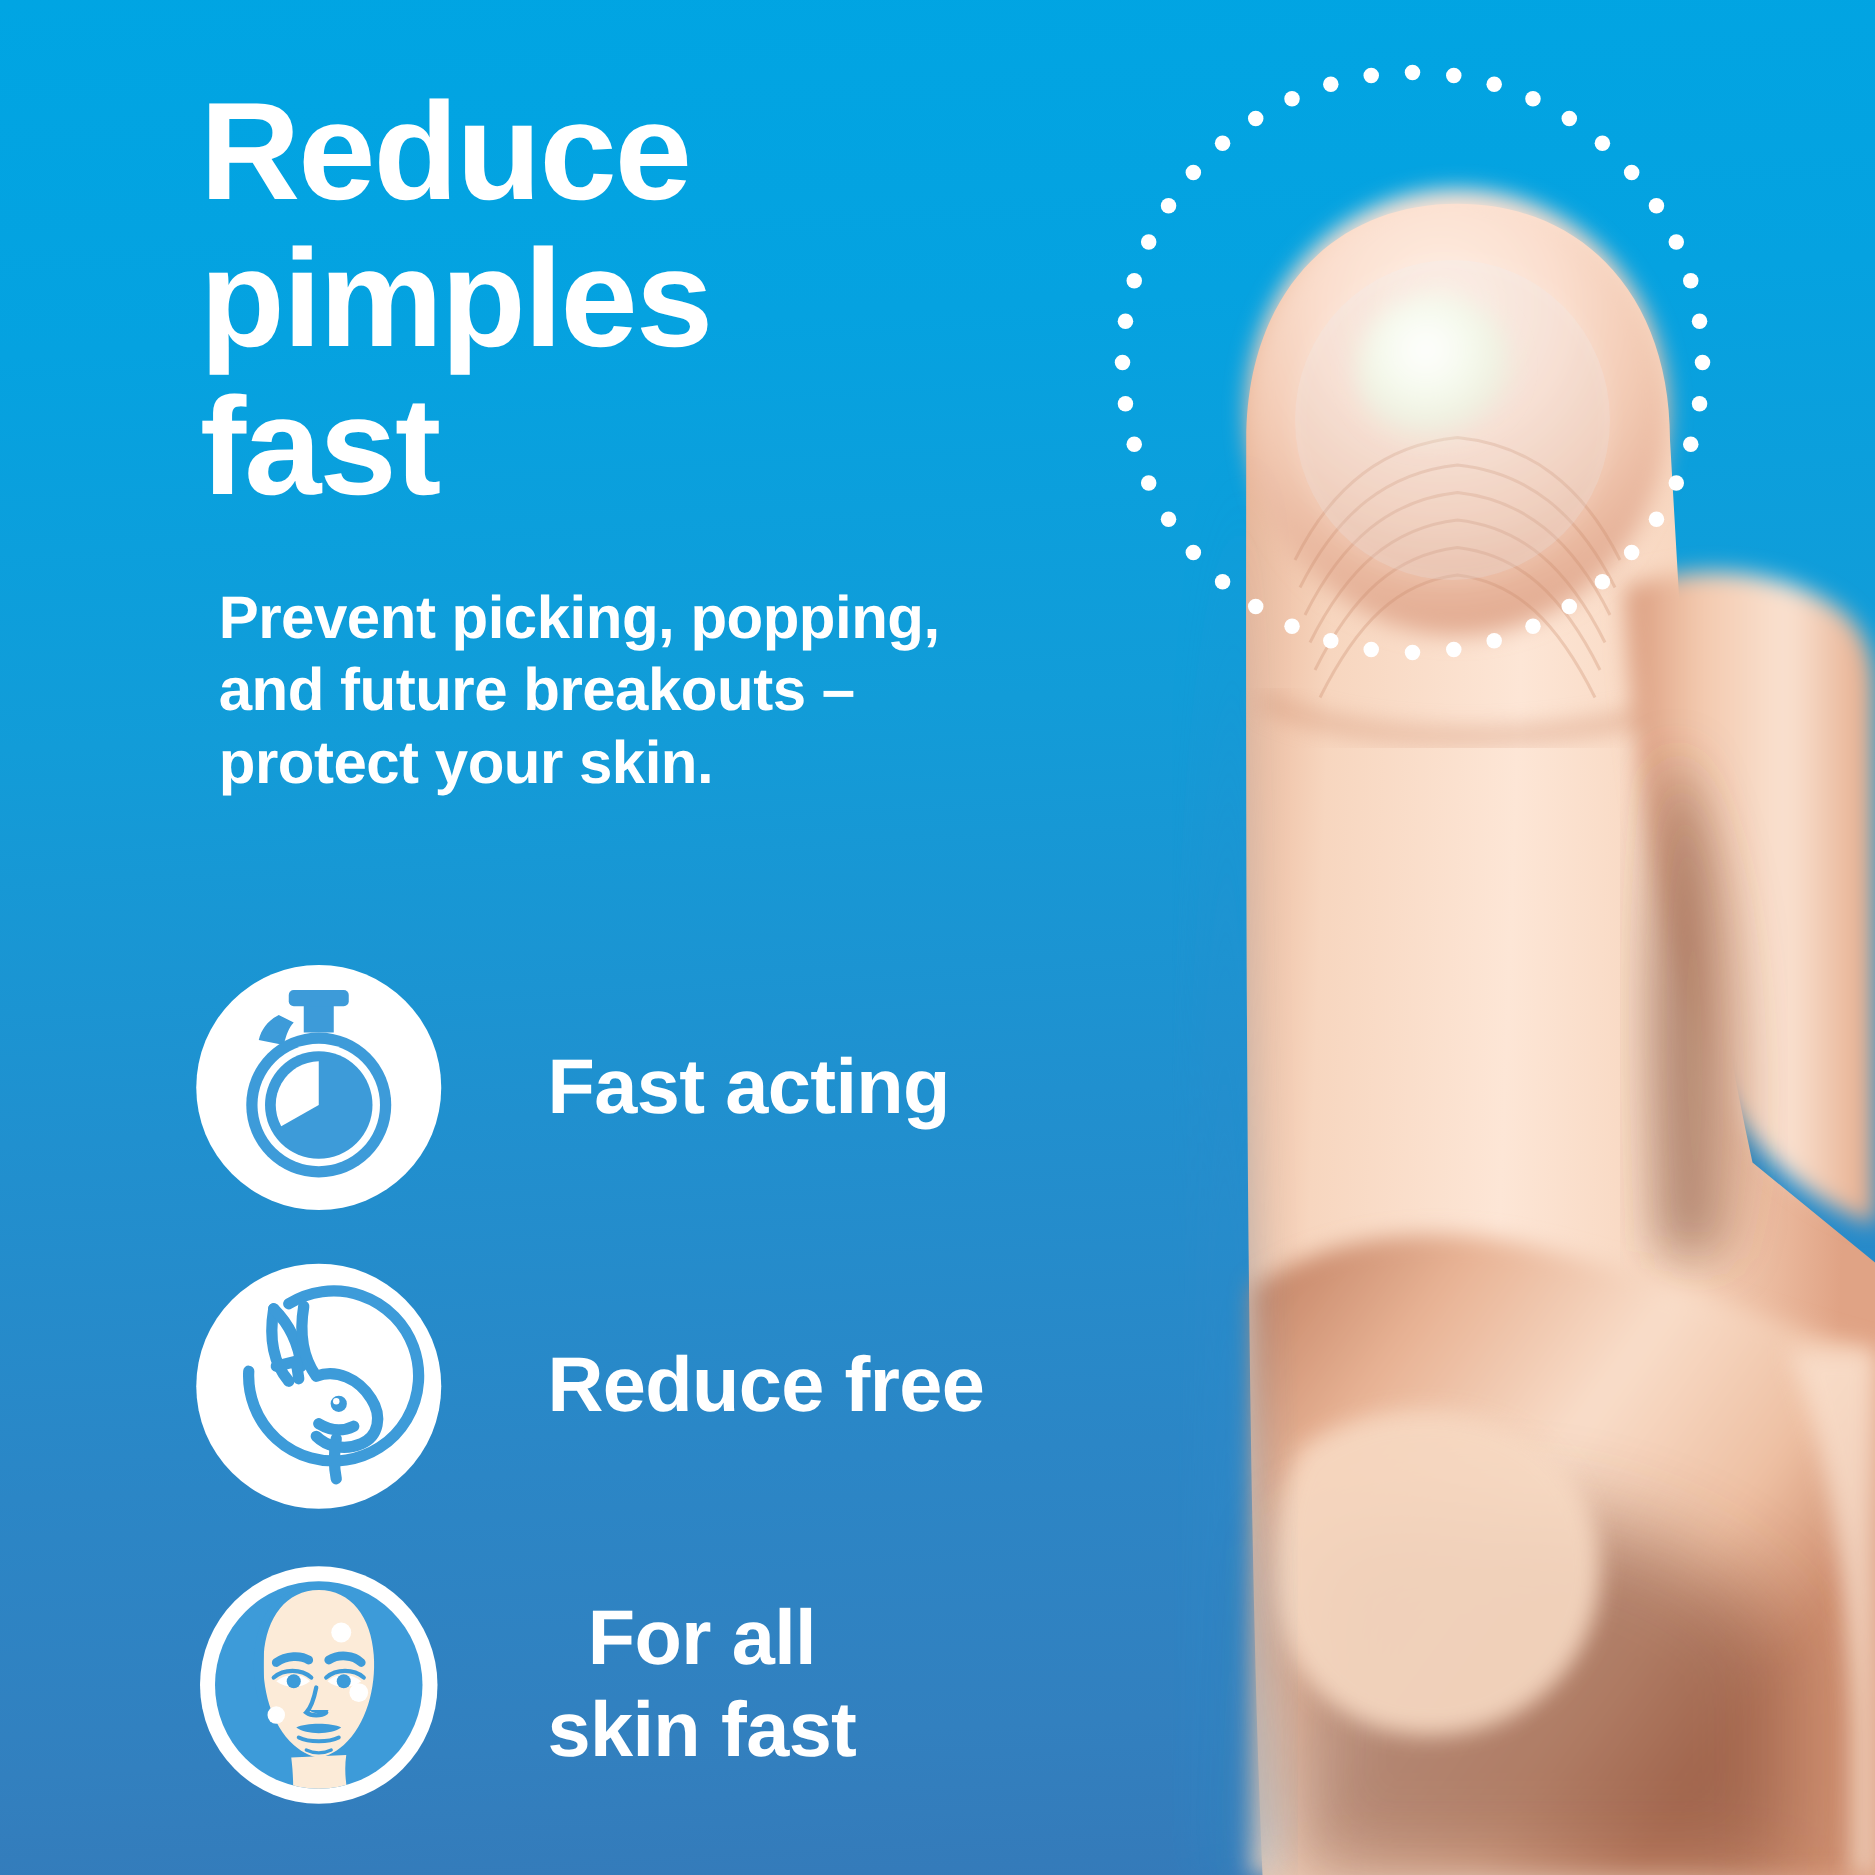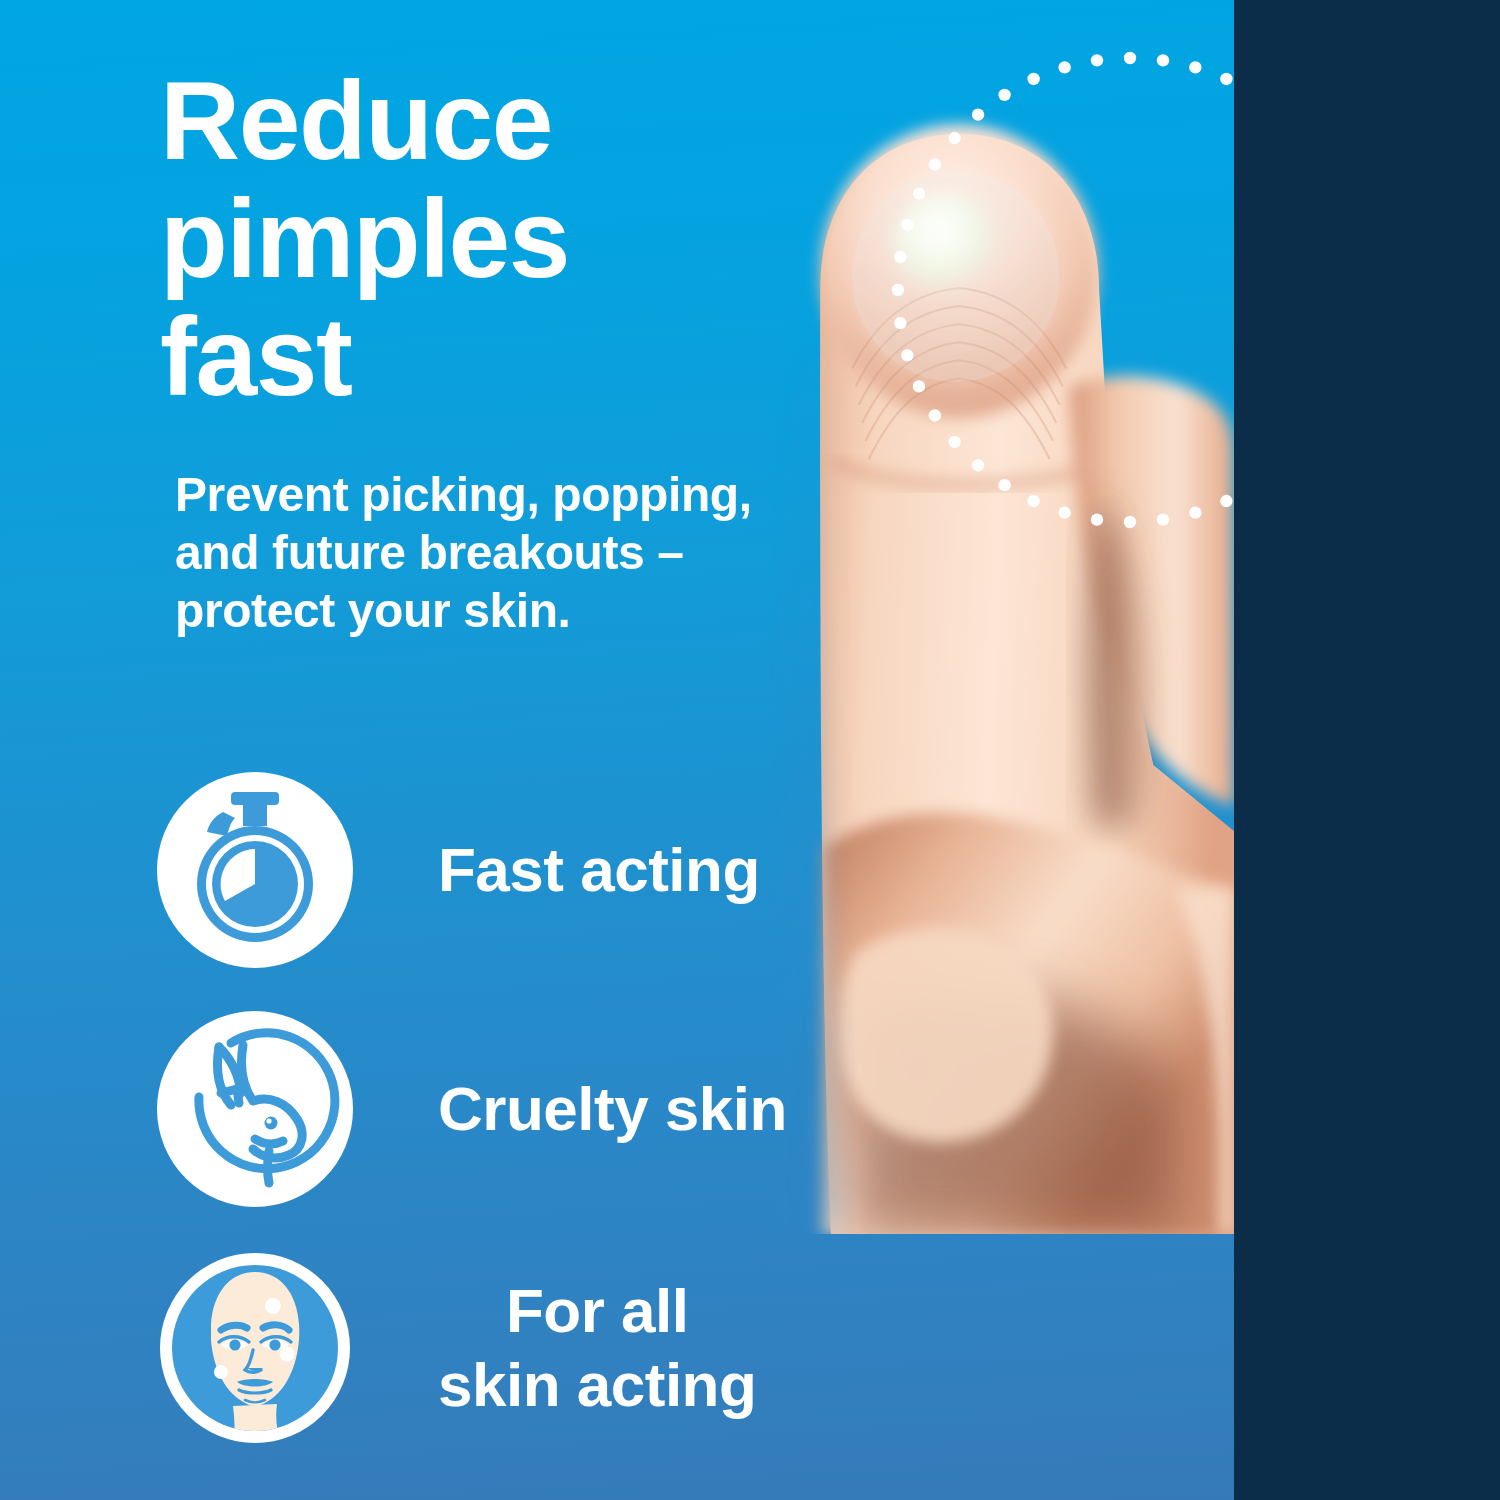--- a/index.html
+++ b/index.html
@@ -2,21 +2,21 @@
 <html><head>
 <meta charset="utf-8">
 <style>
   html, body {
     margin: 0;
     padding: 0;
     background: #0b2d49;
   }
   #stage {
     position: relative;
-    width: 1234px;
+    width: 1500px;
     height: 1500px;
     overflow: hidden;
     font-family: "Liberation Sans", sans-serif;
     background: linear-gradient(177deg,
                 #00a5e3 0%,
                 #05a2e0 18%,
                 #129cd8 38%,
                 #2090cf 58%,
                 #2b86c6 76%,
                 #3280bf 90%,
@@ -336,21 +336,21 @@
 
             <path d="M98 128 C108 134 118 134 126 130"></path>
 
             <path d="M112 140 C110 152 110 162 112 172"></path>
           </g>
 
           <circle cx="114" cy="112" r="6.5" fill="#3d9bd9"></circle>
           <circle cx="112" cy="110" r="2.6" fill="#ffffff"></circle>
         </svg>
       </div>
-      <div class="benefit-label">Cruelty skin</div>
+      <div class="benefit-label">Reduce free</div>
     </div>
 
     <div class="benefit">
       <div class="badge filled">
         <svg viewBox="0 0 196 196">
           <defs>
             <clipPath id="faceClip">
                 <circle cx="98" cy="98" r="83"></circle>
               </clipPath>
           </defs>
@@ -392,17 +392,17 @@
 
             <path d="M88 150 C94 153 102 153 108 150" fill="none" stroke="#3d9bd9" stroke-width="2.6" stroke-linecap="round"></path>
 
             <circle cx="116" cy="56" r="8" fill="#ffffff"></circle>
             <circle cx="130" cy="104" r="7.5" fill="#ffffff"></circle>
             <circle cx="64" cy="122" r="7" fill="#ffffff"></circle>
           </g>
         </svg>
       </div>
       <div class="benefit-label">For all
-skin acting</div>
+skin fast</div>
     </div>
 
   </div>
 </div>
 
 </body></html>

